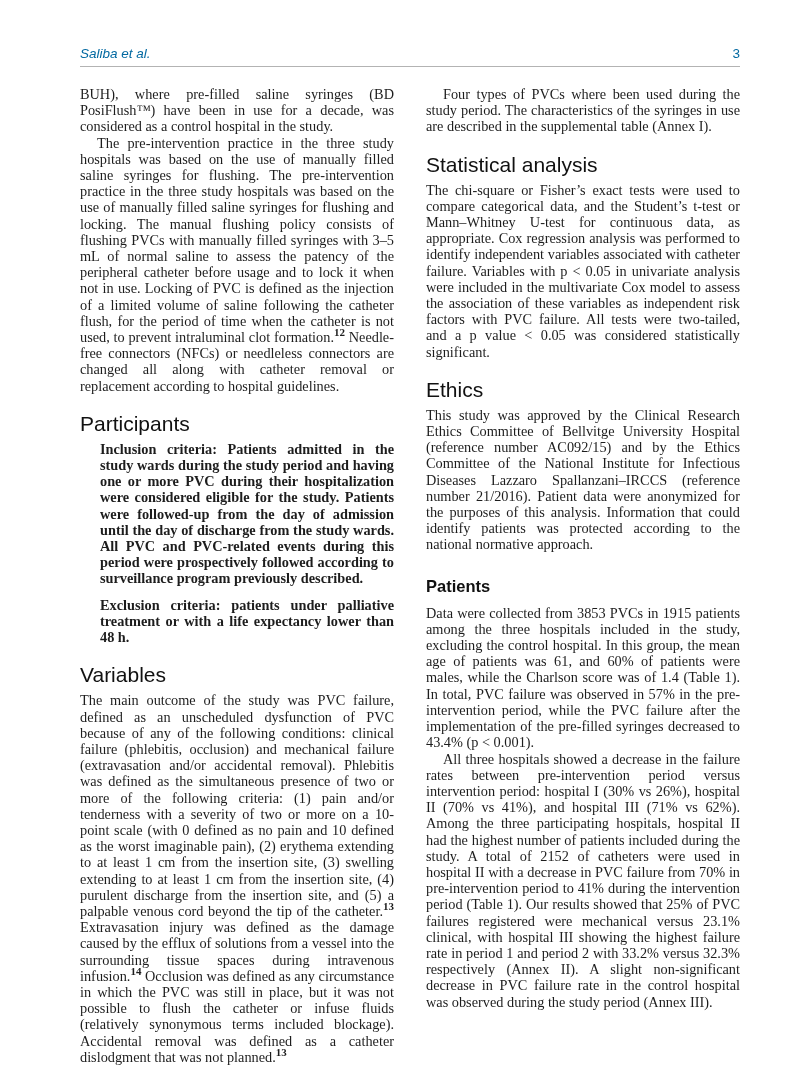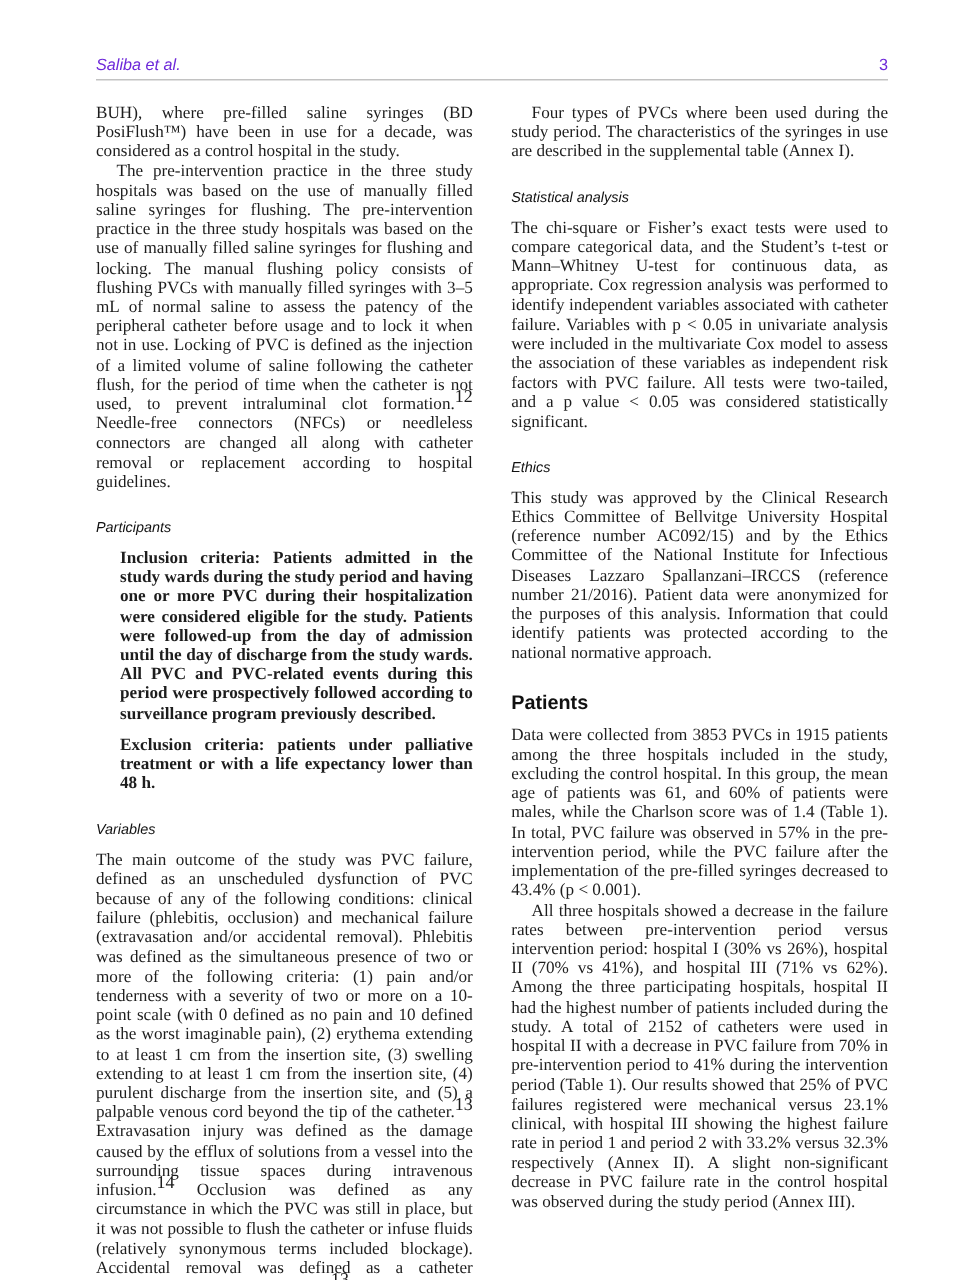--- a/index.html
+++ b/index.html
@@ -13,21 +13,21 @@
     font-family: "Liberation Serif", serif;
     color: #1d1d1d;
     overflow: hidden;
   }
   .page-header {
     display: flex;
     justify-content: space-between;
     align-items: flex-end;
     font-family: "Liberation Sans", sans-serif;
     font-size: 13.5px;
-    color: #6d28d9;
+    color: #0369a1;
     padding-bottom: 5px;
     border-bottom: 1.5px solid #b3b3b3;
   }
   .running-head { font-style: italic; }
   .page-number { font-style: normal; }
   .columns {
     display: flex;
     gap: 32px;
     margin-top: 19px;
   }
@@ -35,42 +35,42 @@
     width: 320px;
     font-size: 14.3px;
     line-height: 16.2px;
     text-align: justify;
   }
   .col p { margin: 0; }
   p.indent { text-indent: 17px; }
   p.criteria { margin: 0 0 10px 20px; font-weight: bold; }
   h3.subheading {
     font-family: "Liberation Sans", sans-serif;
-    font-style: italic;
     font-weight: 400;
-    font-size: 12px;
+    font-size: 21px;
     line-height: 17px;
     margin: 21px 0 9px 0;
     text-align: left;
     color: #111;
   }
   h2.level1-heading {
     font-family: "Liberation Sans", sans-serif;
     font-style: normal;
     font-weight: 700;
     font-size: 16.5px;
     line-height: 18px;
     margin: 24px 0 10px 0;
     text-align: left;
     color: #111;
   }
   sup.ref {
-    font-size: 15px;
+    font-size: 11px;
     line-height: 0;
     vertical-align: super;
+    font-weight: bold;
   }
 </style>
 </head>
 <body>
 
 <div class="page">
 
   <div class="page-header">
     <span class="running-head">Saliba et al.</span>
     <span class="page-number">3</span>

